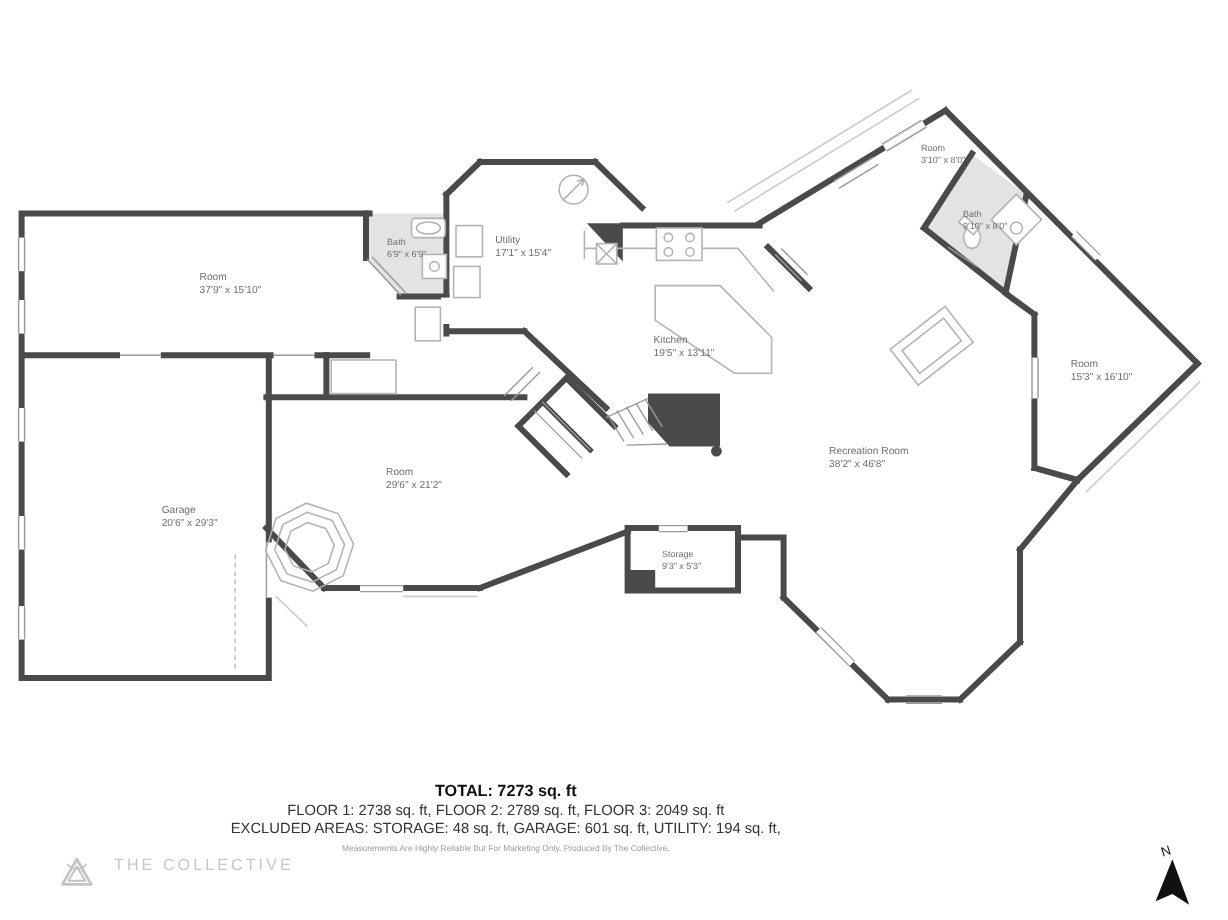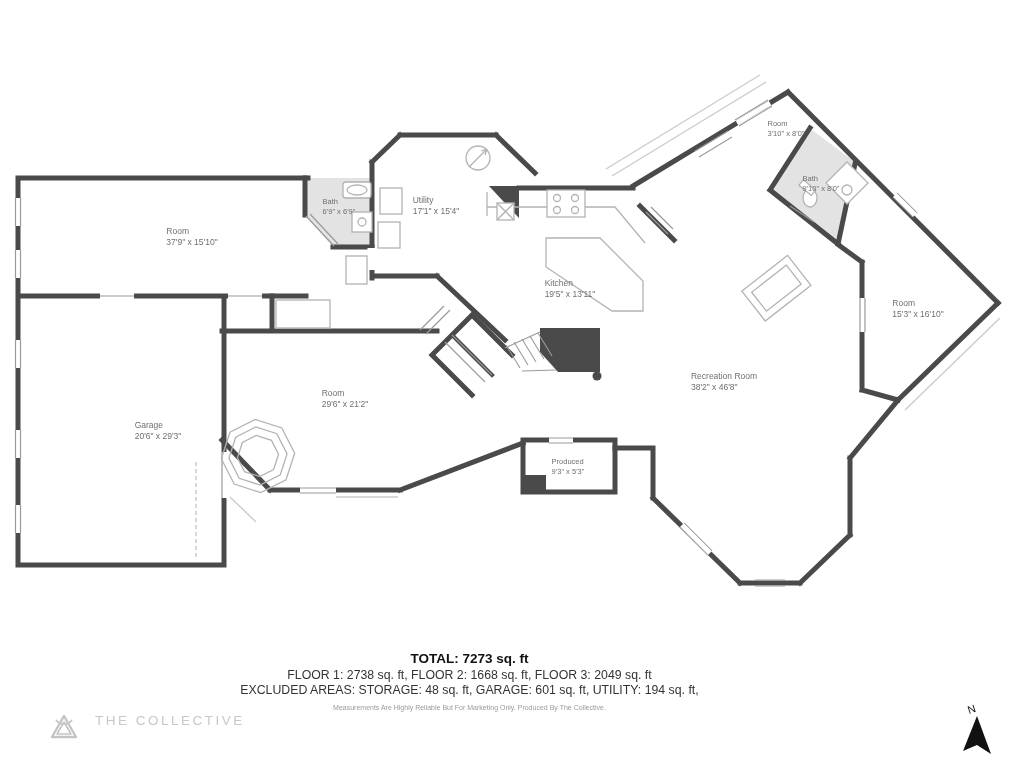--- a/index.html
+++ b/index.html
@@ -10,21 +10,21 @@
   .plan-svg{position:absolute;left:0;top:0;}
   .labels{position:absolute;left:0;top:0;width:1023px;height:767px;pointer-events:none;}
   .room-label{
     position:absolute;transform:translate(-50%,-50%);text-align:left;
     color:#6f6f6f;font-size:8.5px;line-height:1.35;white-space:nowrap;
   }
   .room-label .nm{display:block;}
   .room-label .dm{display:block;}
   .room-label.sm{font-size:7.5px;}
   .summary{
-    position:absolute;left:0;top:651px;width:843px;text-align:center;color:#333333;padding-left:48px;
+    position:absolute;left:0;top:651px;width:843px;text-align:center;color:#333333;
   }
   .summary .total{font-size:13.5px;font-weight:bold;color:#111;margin-bottom:2px;}
   .summary .line{font-size:12.3px;line-height:14.6px;color:#333;}
   .summary .disclaimer{font-size:7px;color:#9a9a9a;margin-top:7px;}
   .brand{
     position:absolute;left:52px;top:713px;display:flex;align-items:center;gap:9px;
   }
   .brand .brand-name{
     color:#c8c8c8;font-size:13.5px;font-weight:normal;letter-spacing:2.5px;
   }
@@ -238,28 +238,28 @@
     </div>
     <div class="room-label" style="left:114px;top:431px;margin-left:44px;">
       <span class="nm">Garage</span>
       <span class="dm">20'6" x 29'3"</span>
     </div>
     <div class="room-label" style="left:345px;top:399px;">
       <span class="nm">Room</span>
       <span class="dm">29'6" x 21'2"</span>
     </div>
     <div class="room-label sm" style="left:568px;top:467px;">
-      <span class="nm">Produced</span>
+      <span class="nm">Storage</span>
       <span class="dm">9'3" x 5'3"</span>
     </div>
   </div>
 
   <div class="summary">
     <div class="total">TOTAL: 7273 sq. ft</div>
-    <div class="line">FLOOR 1: 2738 sq. ft, FLOOR 2: 1668 sq. ft, FLOOR 3: 2049 sq. ft</div>
+    <div class="line">FLOOR 1: 2738 sq. ft, FLOOR 2: 2789 sq. ft, FLOOR 3: 2049 sq. ft</div>
     <div class="line">EXCLUDED AREAS: STORAGE: 48 sq. ft, GARAGE: 601 sq. ft, UTILITY: 194 sq. ft,</div>
     <div class="disclaimer">Measurements Are Highly Reliable But For Marketing Only. Produced By The Collective.</div>
   </div>
 
   <div class="brand">
     <span style="width:34px;display:inline-block;"></span>
     <span class="brand-name">THE COLLECTIVE</span>
   </div>
 
 </div>

